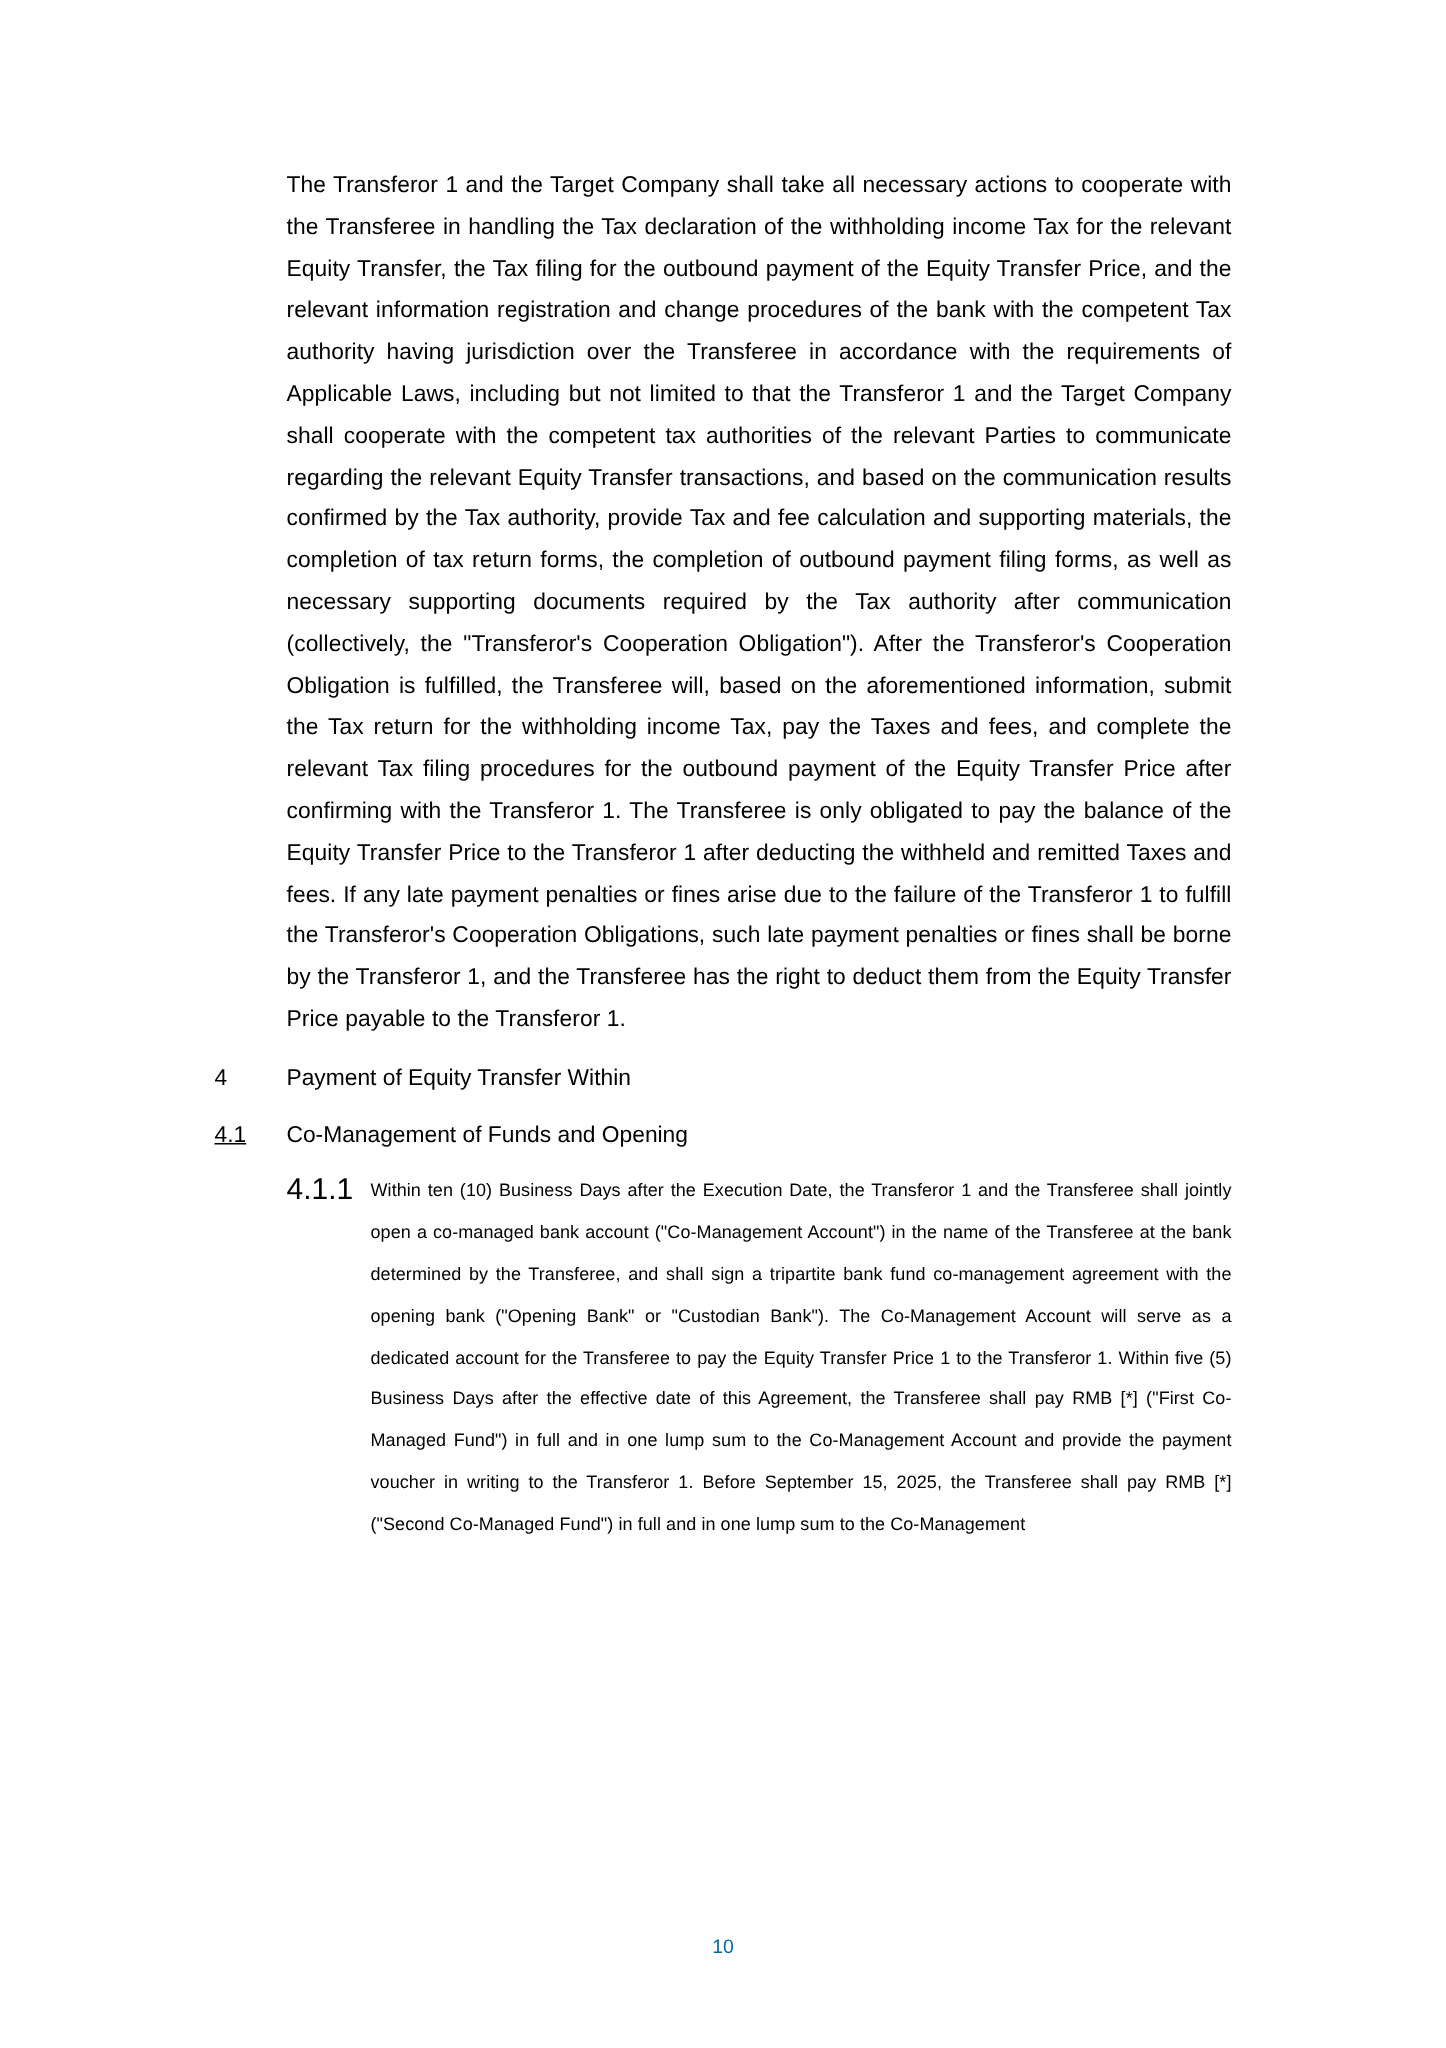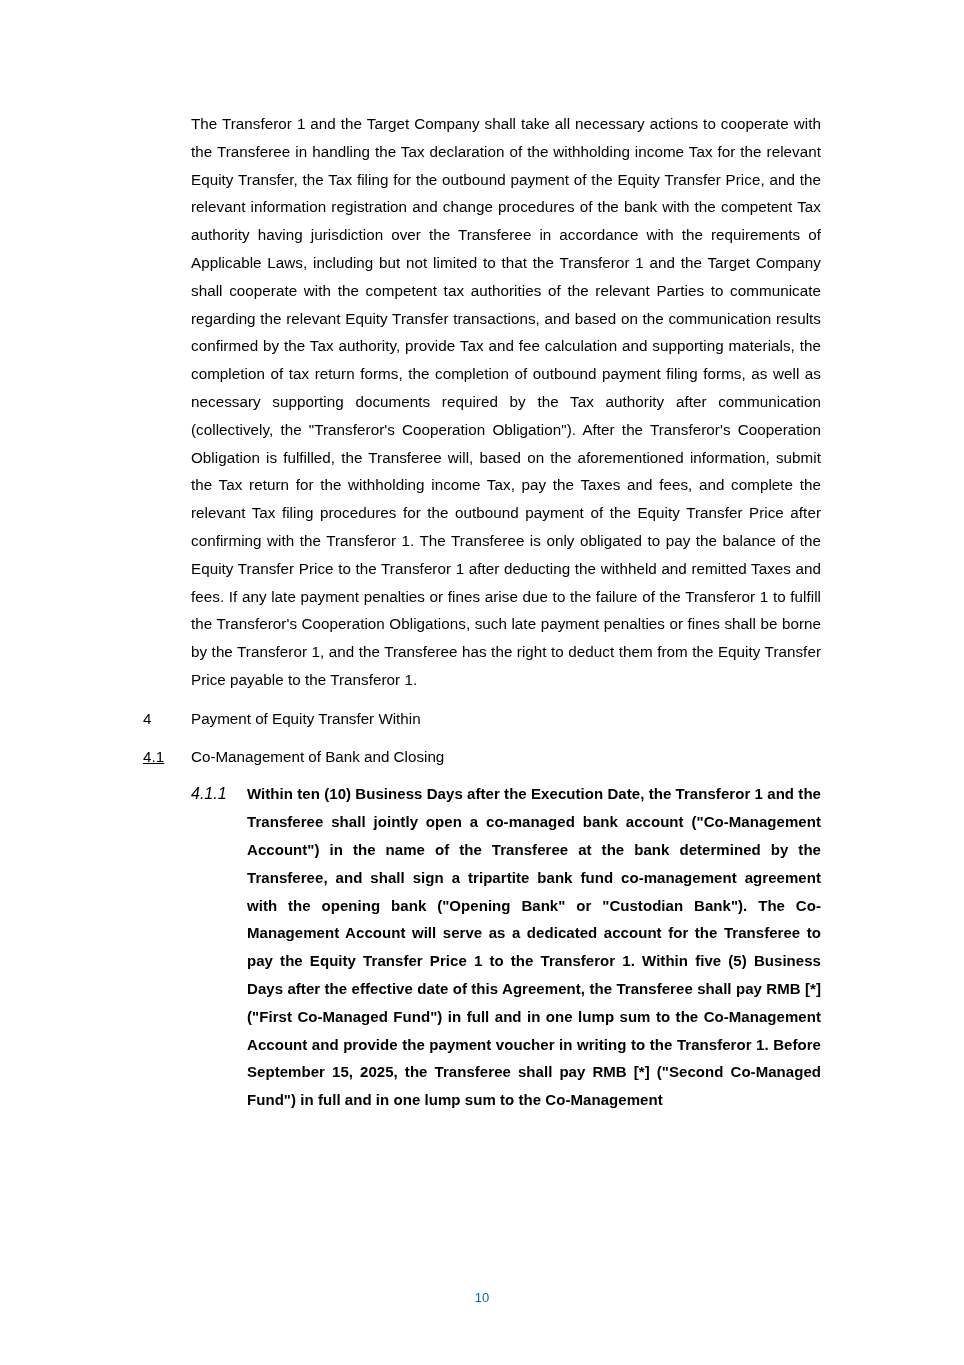--- a/index.html
+++ b/index.html
@@ -61,32 +61,30 @@
   .sub-row {
     display: flex;
     align-items: flex-start;
     margin-top: 10px;
     margin-left: 48px;
     width: 630px;
   }
   .sub-row .num {
     flex: 0 0 auto;
     width: 56px;
-    font-size: 16px;
+    font-size: 20px;
     line-height: 27.8px;
-    font-style: italic;
   }
   .sub-row .txt {
     flex: 1 1 auto;
-    font-size: 15px;
+    font-size: 12px;
     line-height: 27.8px;
     text-align: justify;
     text-justify: inter-word;
     letter-spacing: 0.05px;
-    font-weight: bold;
   }
   .pagenum {
     position: absolute;
     left: 0;
     top: 1290px;
     width: 964px;
     text-align: center;
     font-size: 13px;
     color: #0369a1;
   }
@@ -101,21 +99,21 @@
       <p class="body-para">The Transferor 1 and the Target Company shall take all necessary actions to cooperate with the Transferee in handling the Tax declaration of the withholding income Tax for the relevant Equity Transfer, the Tax filing for the outbound payment of the Equity Transfer Price, and the relevant information registration and change procedures of the bank with the competent Tax authority having jurisdiction over the Transferee in accordance with the requirements of Applicable Laws, including but not limited to that the Transferor 1 and the Target Company shall cooperate with the competent tax authorities of the relevant Parties to communicate regarding the relevant Equity Transfer transactions, and based on the communication results confirmed by the Tax authority, provide Tax and fee calculation and supporting materials, the completion of tax return forms, the completion of outbound payment filing forms, as well as necessary supporting documents required by the Tax authority after communication (collectively, the "Transferor's Cooperation Obligation"). After the Transferor's Cooperation Obligation is fulfilled, the Transferee will, based on the aforementioned information, submit the Tax return for the withholding income Tax, pay the Taxes and fees, and complete the relevant Tax filing procedures for the outbound payment of the Equity Transfer Price after confirming with the Transferor 1. The Transferee is only obligated to pay the balance of the Equity Transfer Price to the Transferor 1 after deducting the withheld and remitted Taxes and fees. If any late payment penalties or fines arise due to the failure of the Transferor 1 to fulfill the Transferor's Cooperation Obligations, such late payment penalties or fines shall be borne by the Transferor 1, and the Transferee has the right to deduct them from the Equity Transfer Price payable to the Transferor 1.</p>
     </div>
 
     <div class="heading-row h1-row">
       <span class="num">4</span>
       <span class="txt">Payment of Equity Transfer Within</span>
     </div>
 
     <div class="heading-row h2-row">
       <span class="num">4.1</span>
-      <span class="txt">Co-Management of Bank and Closing</span>
+      <span class="txt">Co-Management of Funds and Opening</span>
     </div>
 
     <div class="sub-row">
       <span class="num">4.1.1</span>
       <span class="txt">Within ten (10) Business Days after the Execution Date, the Transferor 1 and the Transferee shall jointly open a co-managed bank account ("Co-Management Account") in the name of the Transferee at the bank determined by the Transferee, and shall sign a tripartite bank fund co-management agreement with the opening bank ("Opening Bank" or "Custodian Bank"). The Co-Management Account will serve as a dedicated account for the Transferee to pay the Equity Transfer Price 1 to the Transferor 1. Within five (5) Business Days after the effective date of this Agreement, the Transferee shall pay RMB [*] ("First Co-Managed Fund") in full and in one lump sum to the Co-Management Account and provide the payment voucher in writing to the Transferor 1. Before September 15, 2025, the Transferee shall pay RMB [*] ("Second Co-Managed Fund") in full and in one lump sum to the Co-Management</span>
     </div>
 
   </div>
 
   <div class="pagenum">10</div>

